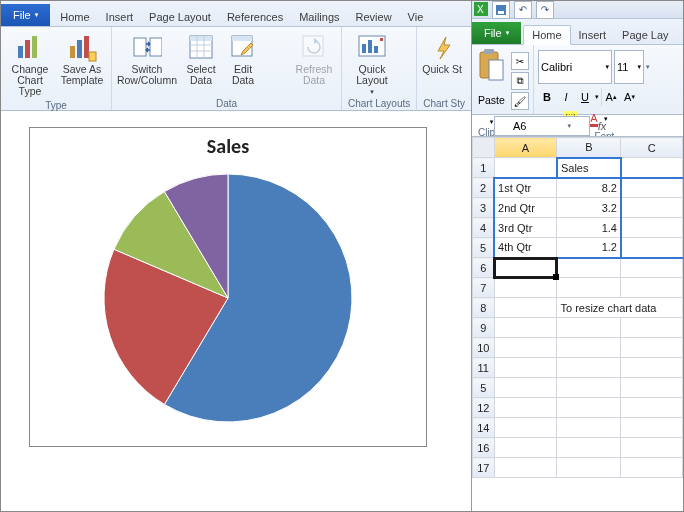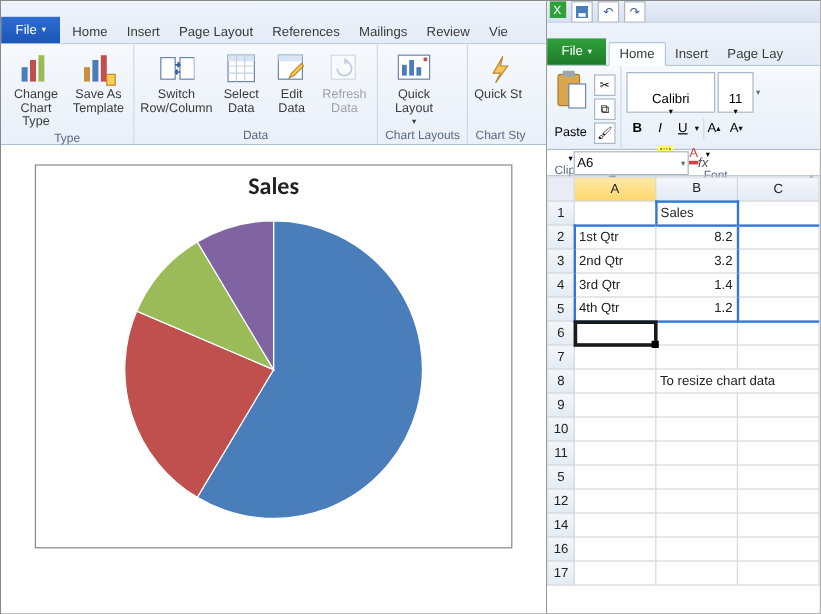--- a/index.html
+++ b/index.html
@@ -1,49 +1,49 @@
 <!DOCTYPE html>
 <html><head>
 <meta charset="utf-8">
 <style>
   * { box-sizing: border-box; margin: 0; padding: 0; font-family: "Segoe UI", Tahoma, sans-serif; }
   html, body { width: 684px; height: 512px; overflow: hidden; background: #fff; }
   .root { display: flex; width: 684px; height: 512px; border: 1px solid #888; }
   
   .left { flex: 0 0 455px; display: flex; flex-direction: column; border-right: 1px solid #999; background:#fff;}
-  .ribbon-tabs { display:flex; align-items:flex-end; height:36px; background:linear-gradient(#eef3fb,#e4ecf7); border-bottom:1px solid #b7c5d8; font-size:11px;}
+  .ribbon-tabs { display:flex; align-items:flex-end; height:26px; background:linear-gradient(#eef3fb,#e4ecf7); border-bottom:1px solid #b7c5d8; font-size:11px;}
   .file-tab, .file-tab2 { background:linear-gradient(#2d6cd2,#1b56b6); color:#fff; padding:3px 12px 3px 12px; height:22px; display:flex; align-items:center; gap:4px; margin-right:2px;}
   .file-tab .tri, .file-tab2 .tri { font-size:7px; }
   .tab { padding:3px 8px; color:#3b3b3b; cursor:default;}
   .tab.active { background:#fbfdff; border:1px solid #b7c5d8; border-bottom:1px solid #fbfdff; border-radius:2px 2px 0 0; margin-bottom:-1px;}
   .ribbon-body { height:84px; background:linear-gradient(#f6f9fd,#e9f0f9); border-bottom:1px solid #b1becf; display:flex;}
   .group { display:flex; flex-direction:column; justify-content:space-between; border-right:1px solid #cfd9e8; padding:3px 4px 0 4px;}
   .group-items { display:flex; gap:2px; flex:1;}
   .grp-label { font-size:10px; text-align:center; color:#5a6b82; padding:1px 2px; white-space:nowrap;}
   .bigbtn { width:50px; display:flex; flex-direction:column; align-items:center; gap:2px; font-size:10.5px; color:#3b3b3b; text-align:center; line-height:1.05; padding:2px 0; cursor:default;}
   .bigbtn .ic { width:30px; height:30px; display:flex; align-items:center; justify-content:center;}
-  .dim { opacity:.45;}
+  .dim { opacity:.45;margin-left:27px;}
   .left-doc { flex:1; background:#fff; padding:16px 12px 4px 28px; overflow:hidden;}
   .chart-box { width:398px; height:320px; border:1px solid #888; padding:8px 6px 4px 6px;}
   .chart-title { font:700 20px/1 Calibri, sans-serif; color:#222; text-align:center; margin-bottom:4px;}
   .pie-wrap { display:flex; justify-content:center;}
   
   .right { flex:1; display:flex; flex-direction:column; background:#fff;}
   .qat { height:18px; background:linear-gradient(#e8eef7,#d7e2f1); border-bottom:1px solid #b7c5d8; display:flex; align-items:center; gap:4px; padding-left:2px; font-size:10px; color:#3b5a8a;}
   .file-tab2 { background:linear-gradient(#2fa13b,#1e7a2a);}
   .ribbon-body2 { height:70px; background:linear-gradient(#f6f9fd,#e9f0f9); border-bottom:1px solid #b1becf; display:flex;}
   .paste-col { width:44px; display:flex; flex-direction:column; align-items:center; gap:12px; font-size:10.5px;}
   .mini { width:18px; height:18px; border:1px solid #a8b6c9; background:#fff; display:inline-flex; align-items:center; justify-content:center; font-size:10px;}
   .font-row { display:flex; gap:2px; align-items:center; margin-bottom:2px;}
-  .font-sel { height:18px; border:1px solid #a8b6c9; background:#fff; font-size:11px; padding:16px 2px; display:flex; align-items:center; justify-content:space-between;flex-direction:column;}
+  .font-sel { height:18px; border:1px solid #a8b6c9; background:#fff; font-size:11px; padding:16px 2px; display:flex; align-items:center; justify-content:space-between;}
   .fsel { width:74px;} .nsel{ width:30px;}
   .fbtns { display:flex; gap:1px;}
   .fbtn { width:18px; height:18px; border:0; background:transparent; display:inline-flex; align-items:center; justify-content:center; font-size:11px;}
   .formula-bar { height:22px; border-bottom:1px solid #b1becf; display:flex; align-items:center;}
-  .namebox { width:96px; height:20px; margin:0 0 0 22px; border:1px solid #a8b6c9; background:#fff; font-size:11px; display:flex; align-items:center; justify-content:space-between; padding:0 2px;}
+  .namebox { width:96px; height:20px; margin:0 0 0 22px; border:1px solid #a8b6c9; background:#fff; font-size:11px; display:flex; align-items:center; justify-content:space-between; padding:0 18px;}
   .fx { width:24px; text-align:center; font-style:italic; color:#555; font-size:11px;}
   .sheet { flex:1; overflow:hidden; font-size:11px; position:relative;}
   table.grid { border-collapse:collapse; width:100%;}
   table.grid th, table.grid td { border:1px solid #d4d8de; height:20px; padding:0 3px; font-weight:400; color:#222;}
   th.corner{ width:22px; background:#e9edf3;}
   th.colh { background:linear-gradient(#f4f7fb,#e4ebf5); width:68px; text-align:center; color:#3b4a5e;}
   th.colh.sel { background:linear-gradient(#ffe8a6,#ffd76a);}
   th.rowh { width:22px; background:linear-gradient(#f4f7fb,#e4ebf5); text-align:center; color:#3b4a5e;}
   td.num { text-align:right;}
   td.sel { outline:3px solid #1a1a1a; outline-offset:-2px; position:relative;}

